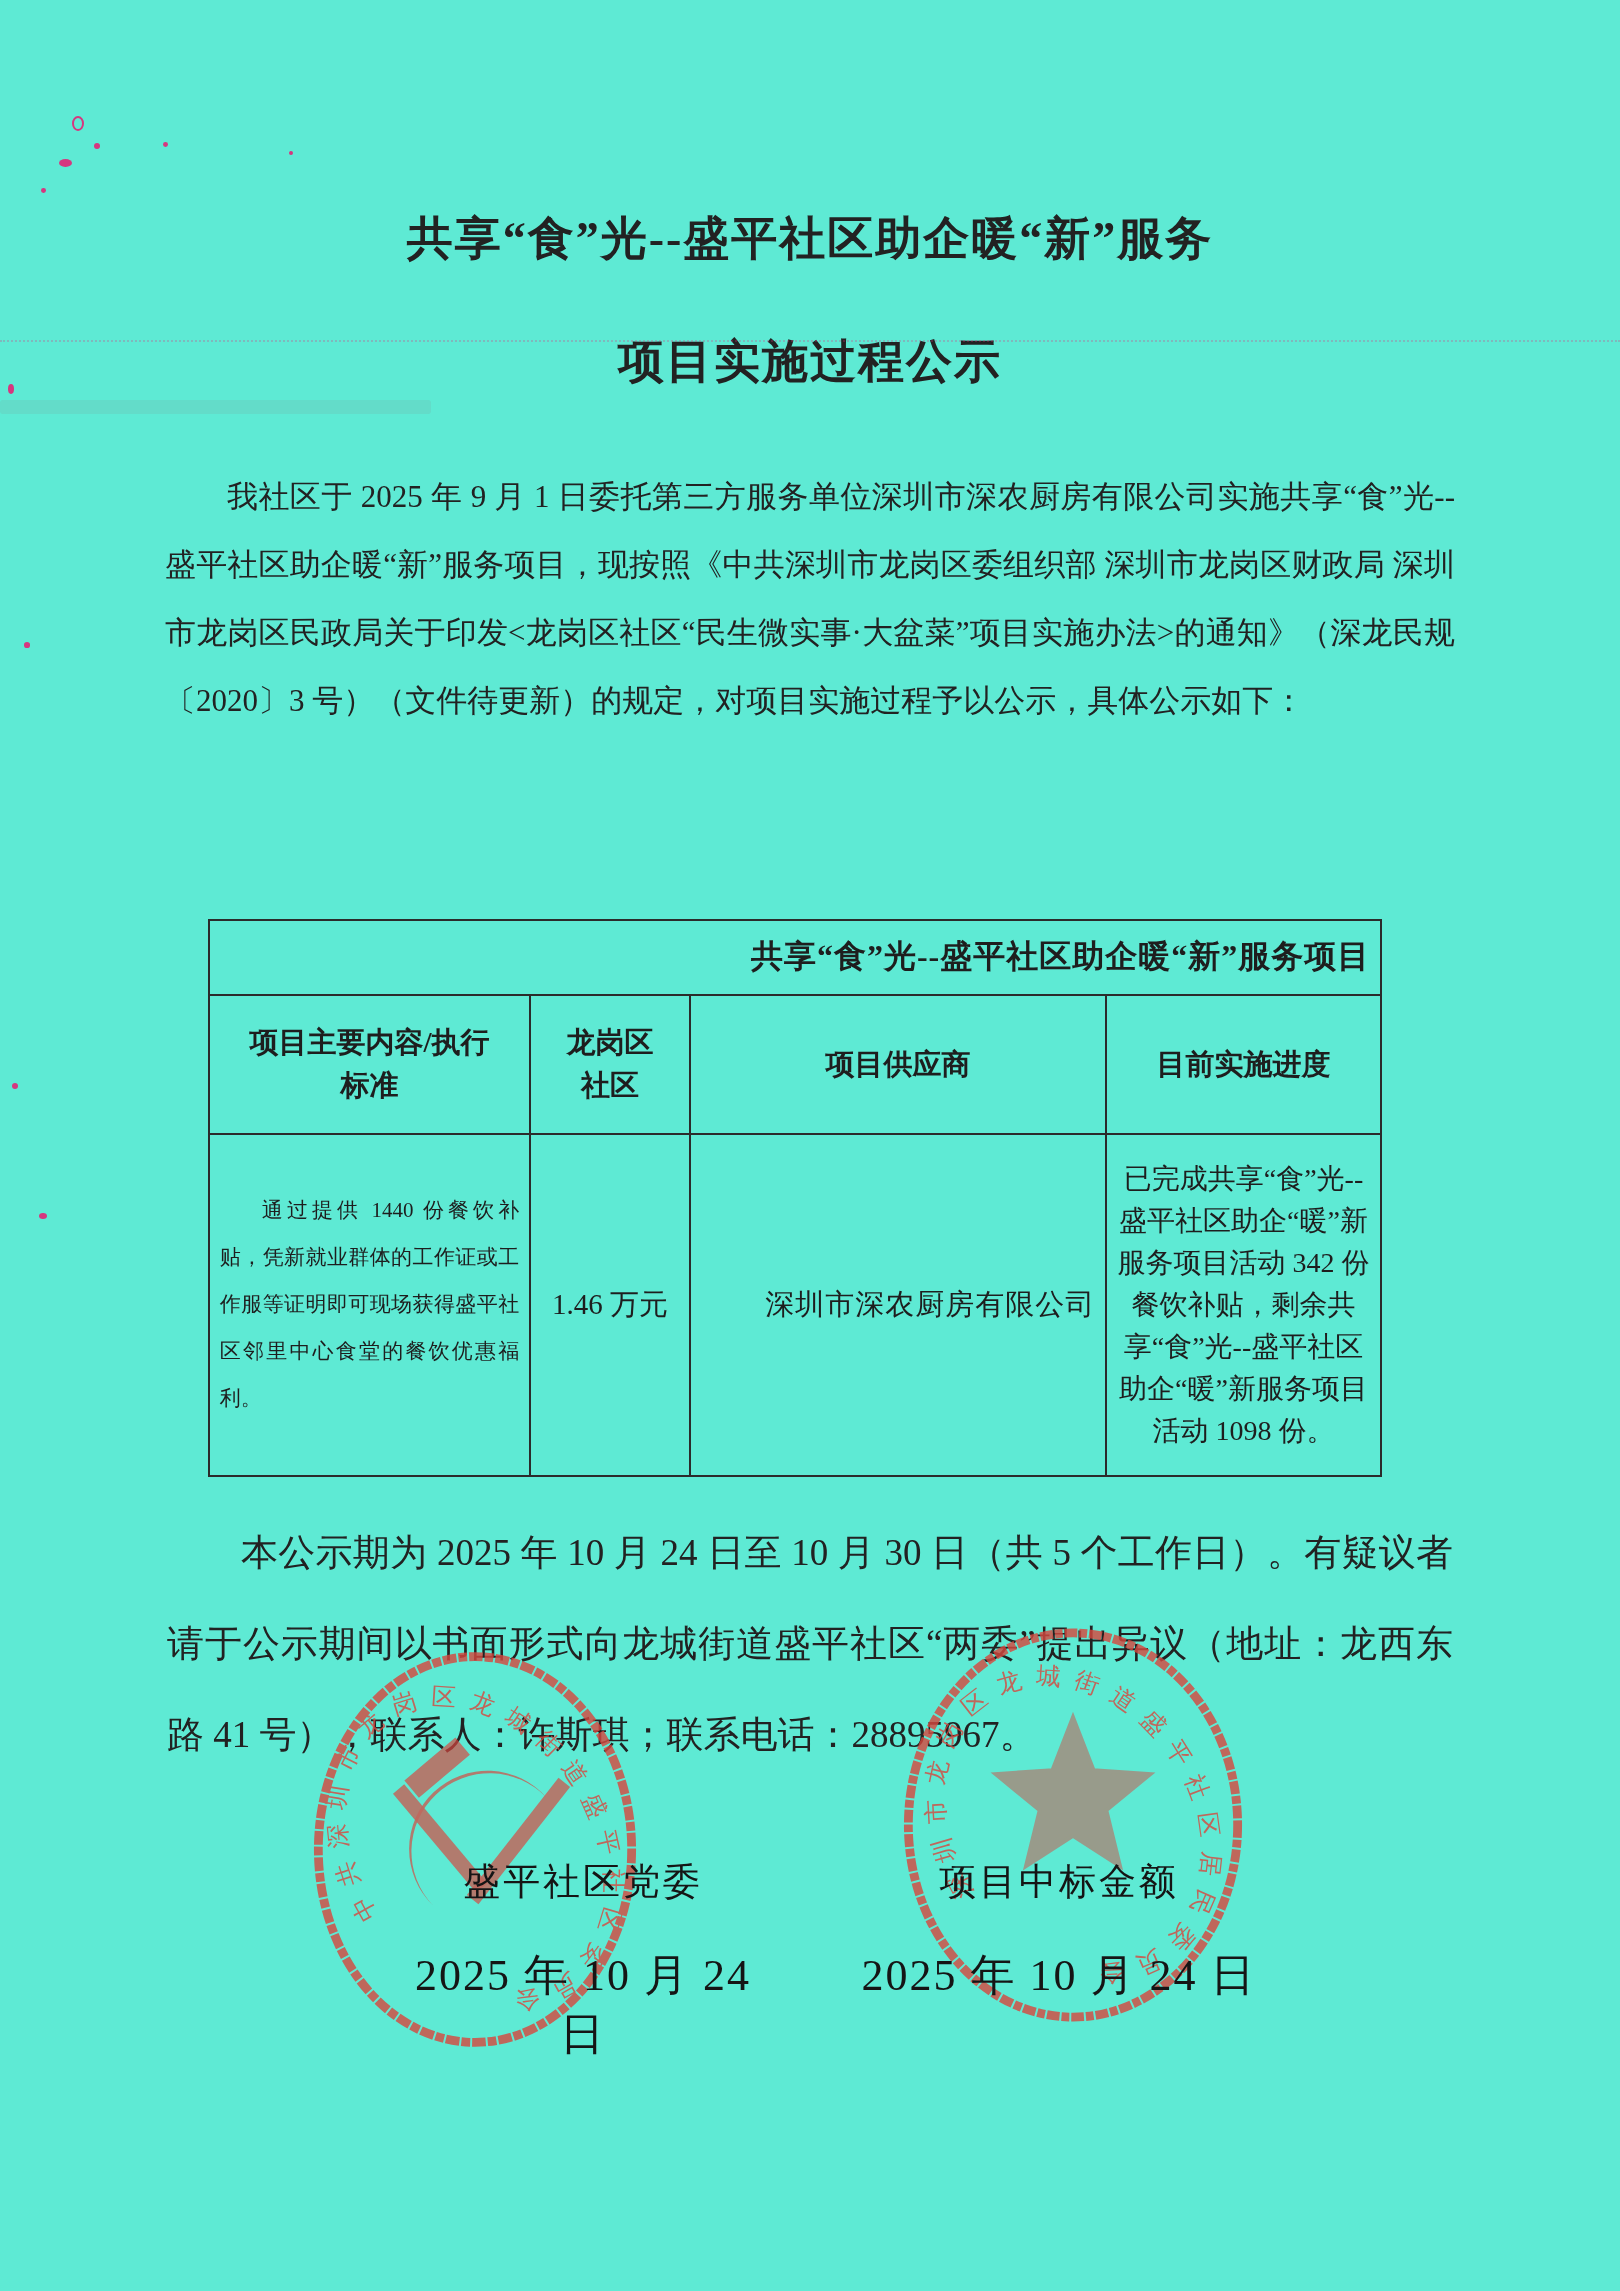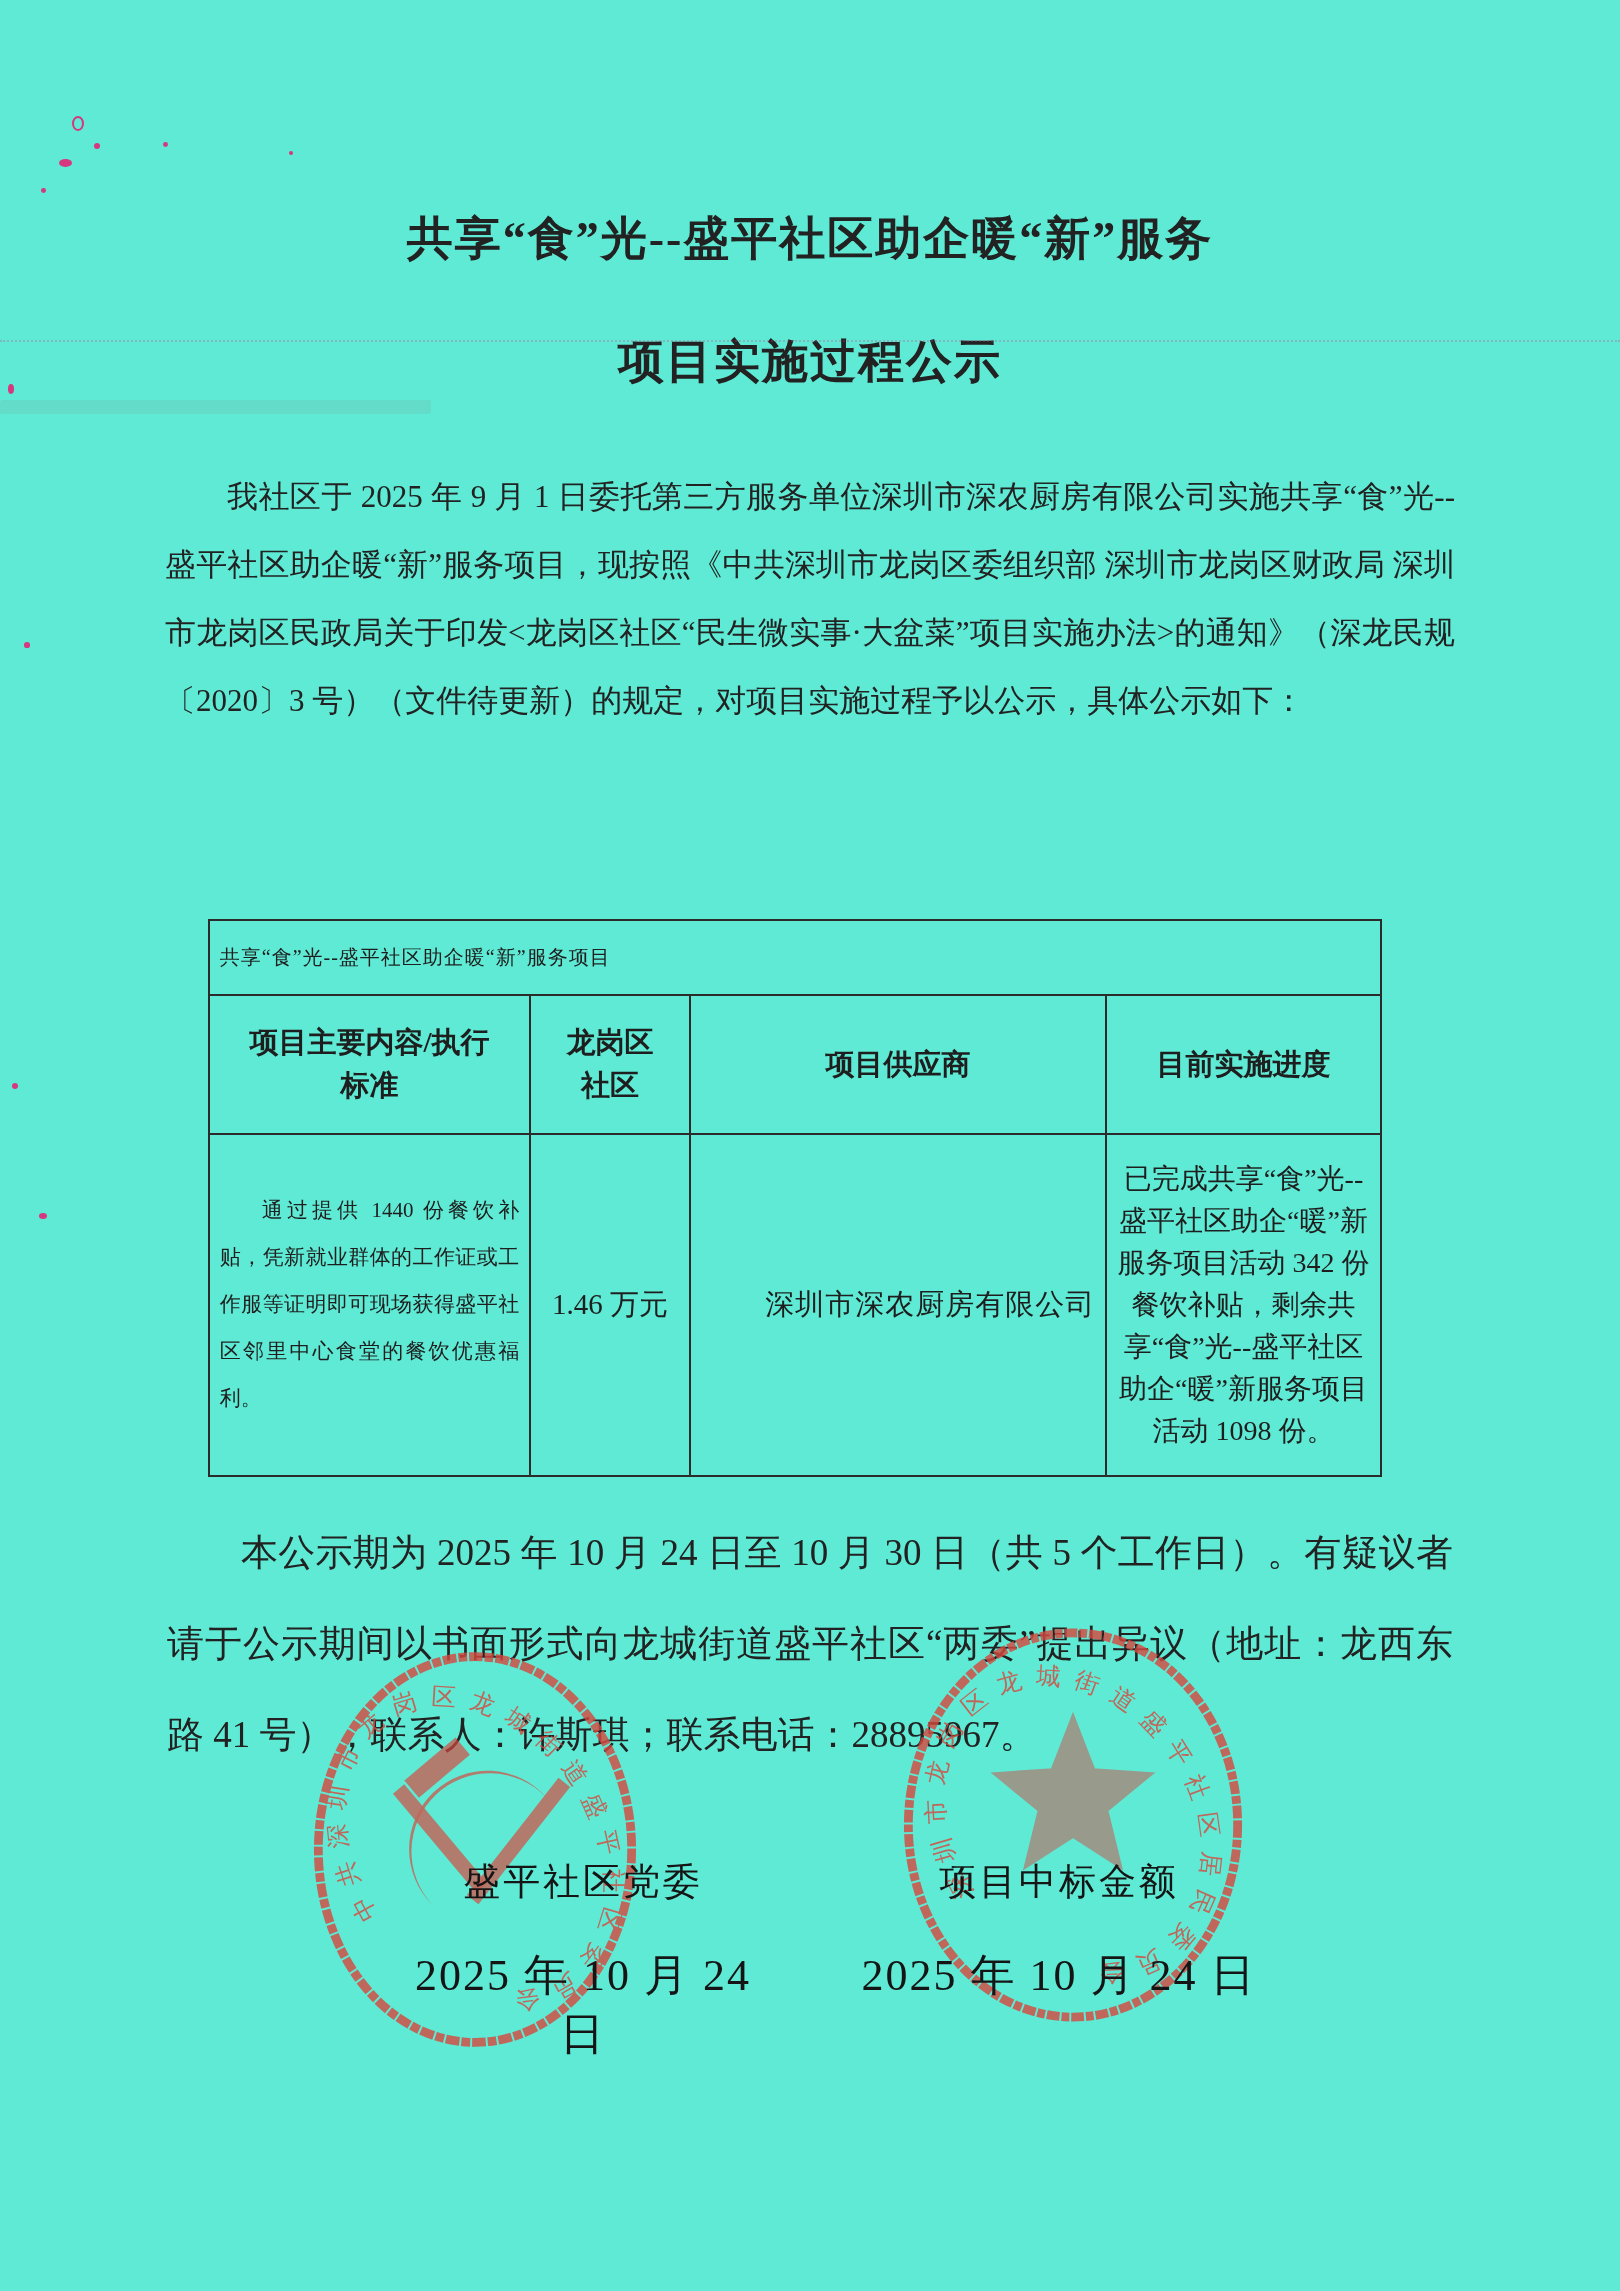--- a/index.html
+++ b/index.html
@@ -38,21 +38,21 @@
     width:1172px;border-collapse:collapse;
     table-layout:fixed;
     font-size:29px;color:#1e1e1e;
   }
   table.notice td{
     border:2.5px solid #2b2b2b;
     vertical-align:middle;
     padding:5.9px 9.8px;
   }
   td.cap{
-    text-align:left;font-weight:normal;font-size:20px;
+    text-align:right;font-weight:bold;font-size:32px;
     height:61px;letter-spacing:1px;
   }
   td.hd{
     text-align:center;font-weight:bold;
     height:125px;line-height:43px;
   }
   td.hd .inner{display:inline-block;}
   td.c-content{
     height:329px;
     font-size:21px;line-height:47px;

